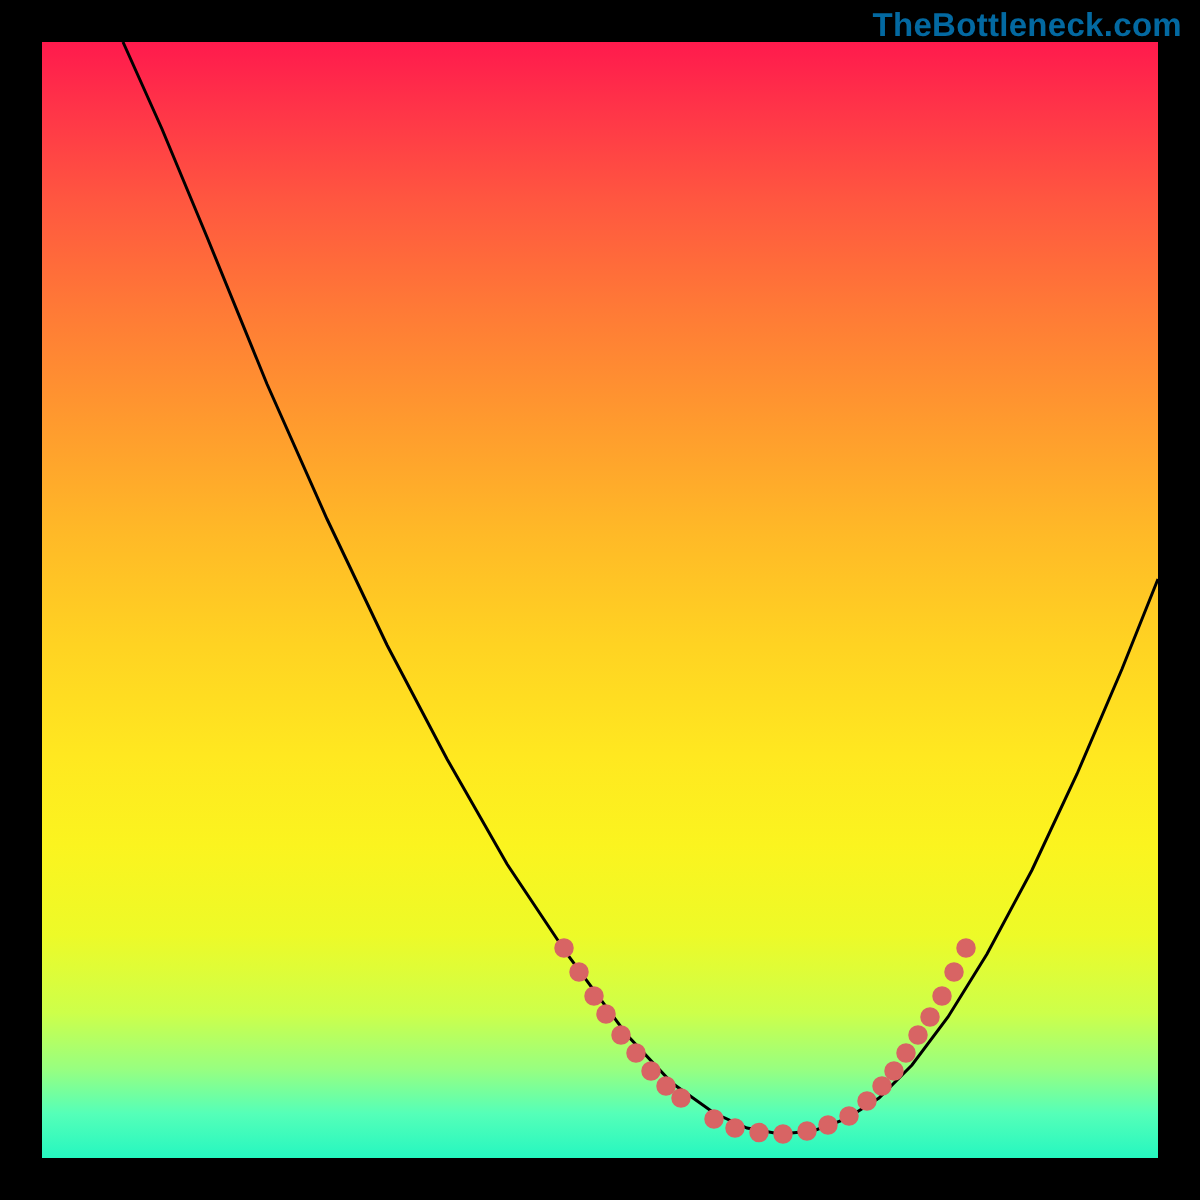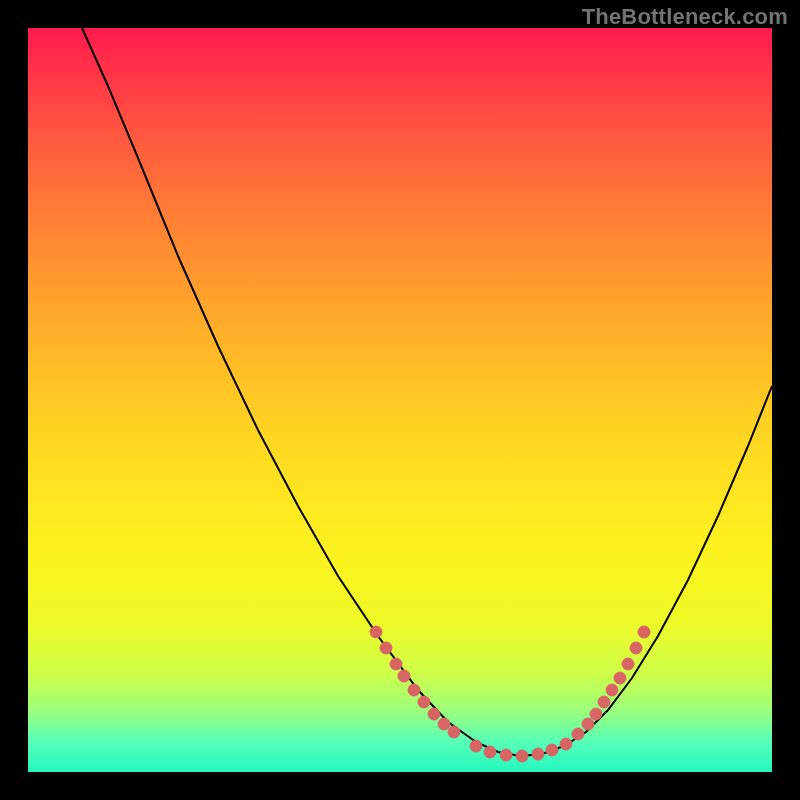--- a/index.html
+++ b/index.html
@@ -14,21 +14,21 @@
   .frame {
     position: relative;
     width: 800px;
     height: 800px;
     background: #000;
   }
   .watermark {
     position: absolute;
     top: 4px;
     right: 12px;
-    color: #737373;
+    color: #0369a1;
     font-size: 22px;
     font-weight: 600;
     letter-spacing: 0.2px;
     z-index: 5;
   }
   .plot-area {
     position: absolute;
     left: 28px;
     top: 28px;
     width: 744px;

